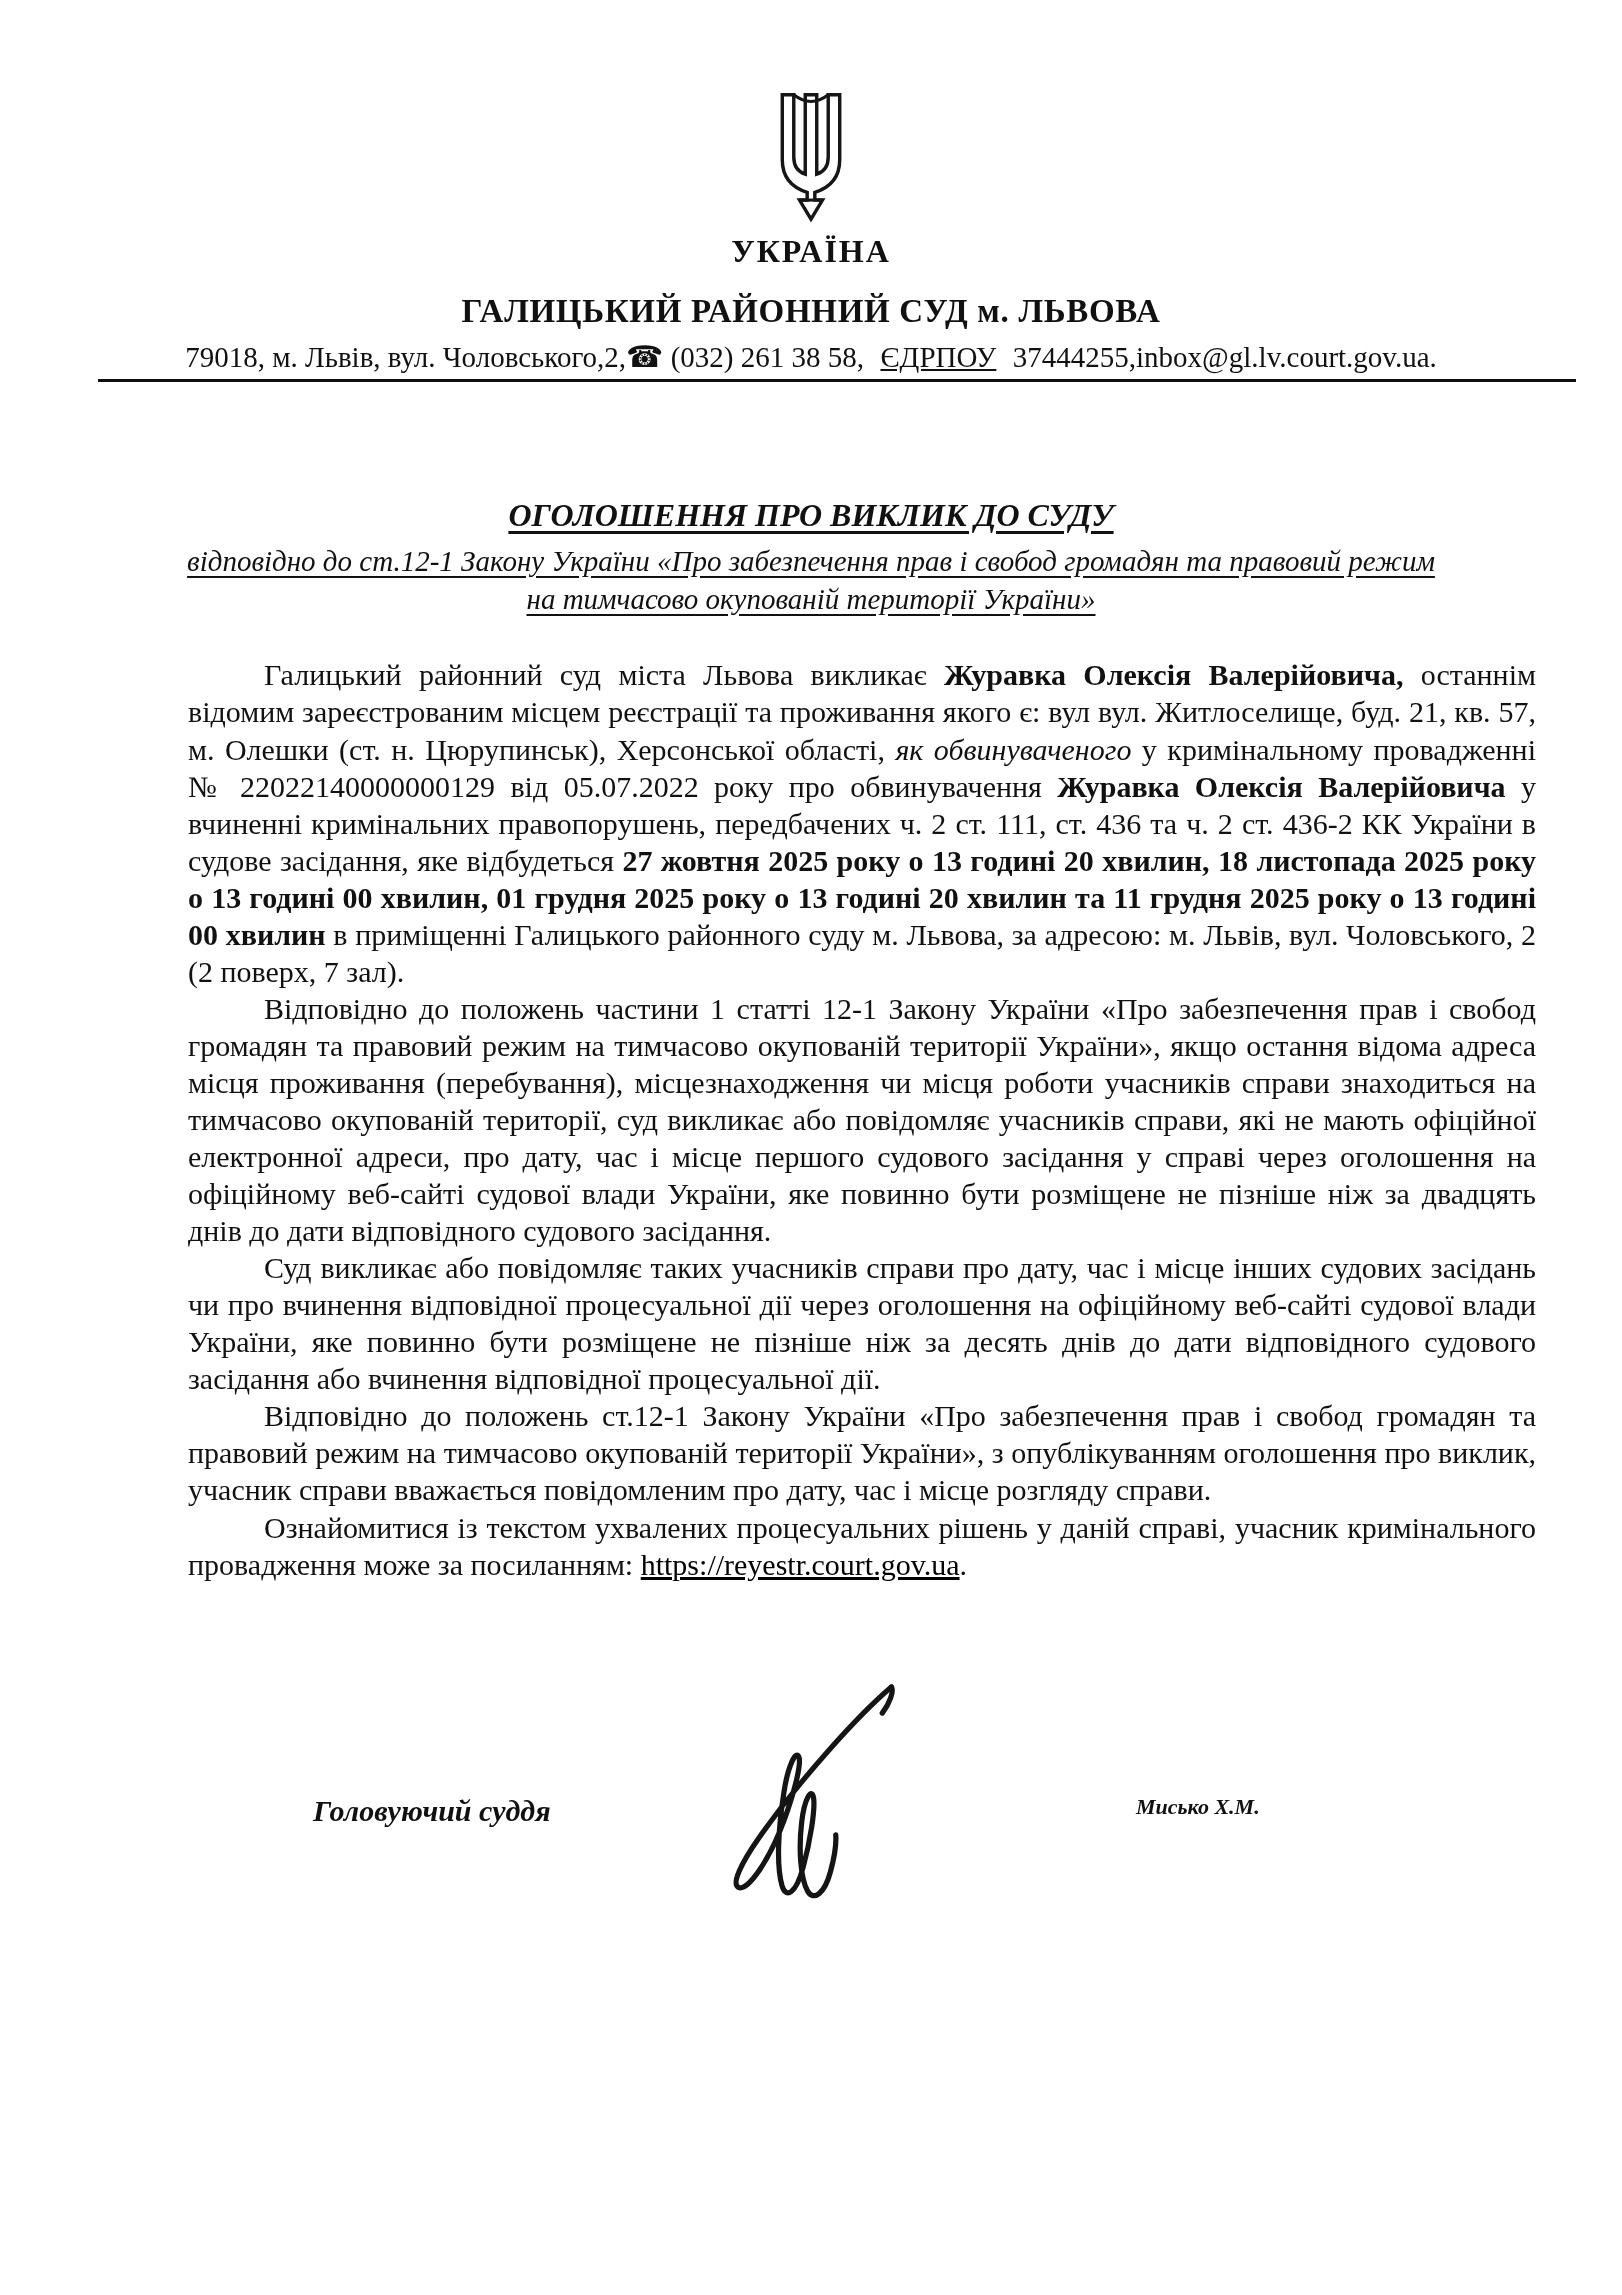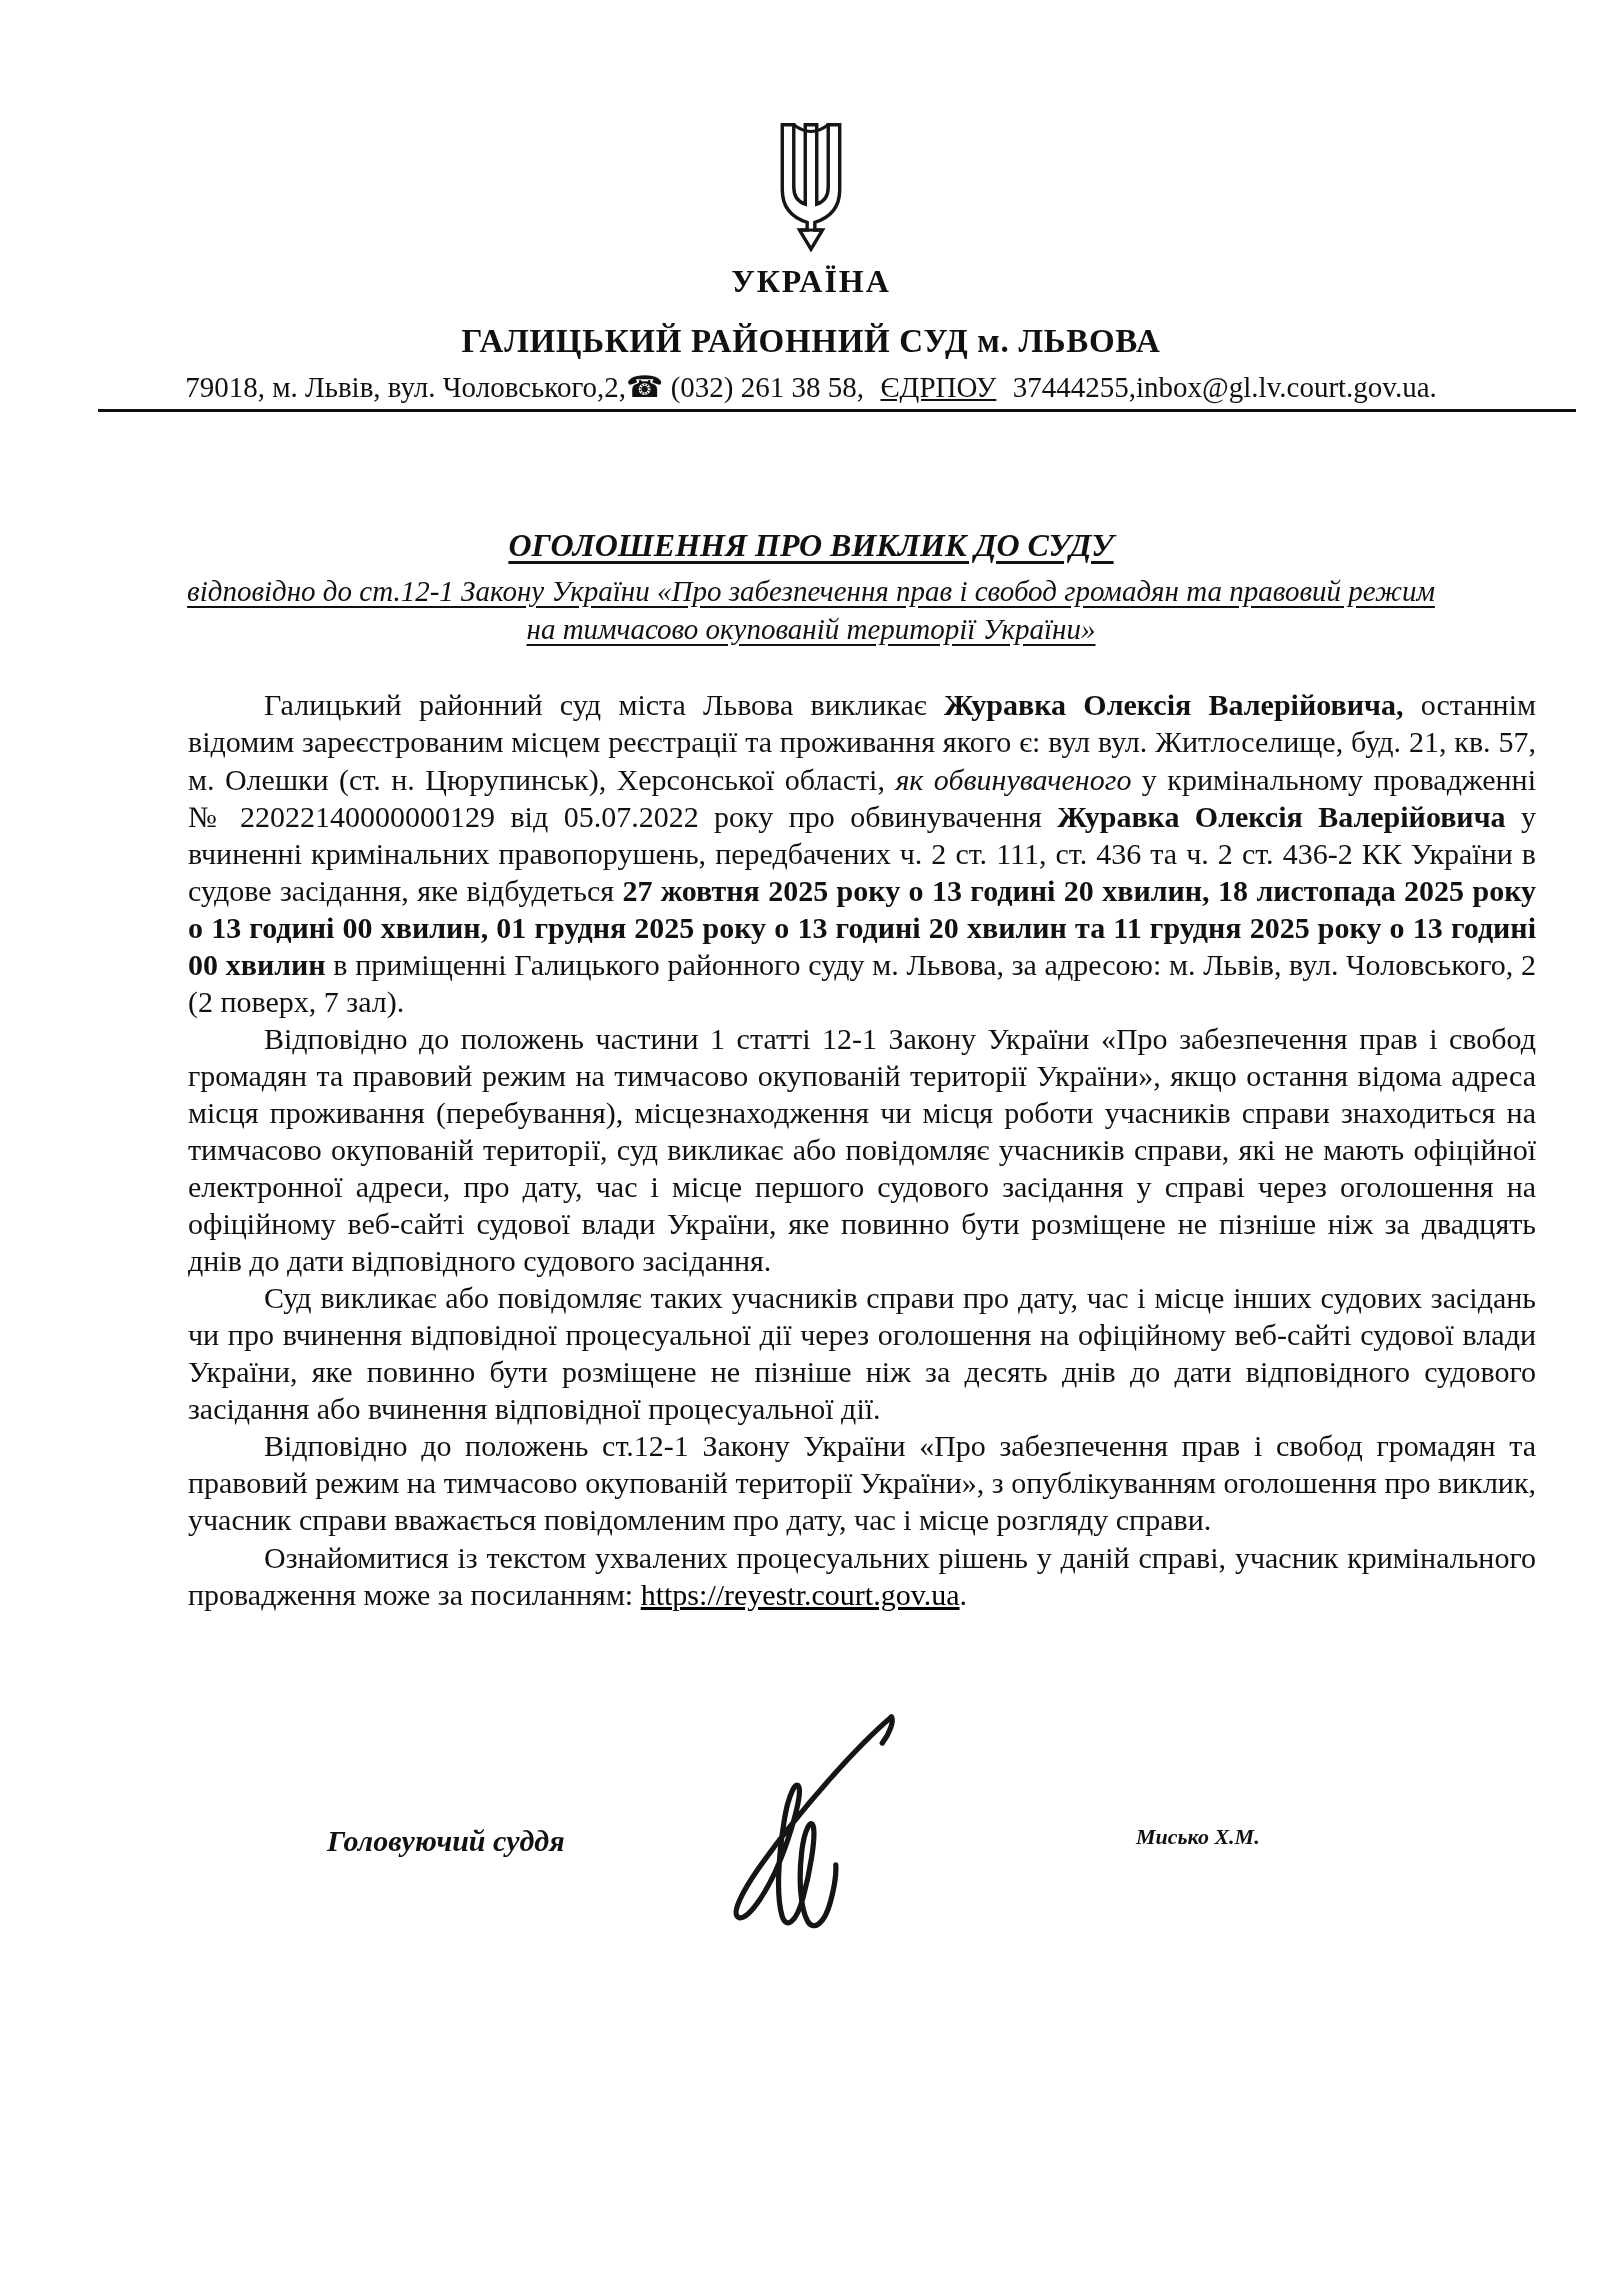--- a/index.html
+++ b/index.html
@@ -6,21 +6,21 @@
   .page {
     position: relative;
     width: 1622px;
     height: 2295px;
     margin: 0 auto;
     background: #ffffff;
     color: #111111;
     font-family: "Liberation Serif", "DejaVu Serif", serif;
     overflow: hidden;
   }
-  .header { padding-top: 120px; text-align: center; }
+  .header { padding-top: 90px; text-align: center; }
   .emblem-wrap { display: flex; justify-content: center; }
   .country {
     font-size: 32px; font-weight: bold; letter-spacing: 2px; margin-top: 6.5px;
   }
   .court-name {
     font-size: 33px; font-weight: bold; margin-top: 23px; letter-spacing: 0.7px;
   }
   .address-line {
     margin: 9.2px 98px 0 98px;
     font-size: 29px;
@@ -58,21 +58,21 @@
     line-height: 1.235;
     text-align: justify;
   }
   .para { margin: 0; text-indent: 76px; }
   .para .b { font-weight: bold; }
   .para .i { font-style: italic; }
   .para .u, .para .link { text-decoration: underline; }
   .para .link { color: #000000; cursor: pointer; }
   .footer { position: relative; height: 275px; margin-top: 92px; }
   .judge-title {
-    position: absolute; left: 327px; top: 119px;
+    position: absolute; left: 313px; top: 119px;
     font-size: 30px; font-weight: bold; font-style: italic;
   }
   .judge-name {
     position: absolute; left: 1136px; top: 119px;
     font-size: 22px; font-weight: bold; font-style: italic;
   }
   .signature { position: absolute; left: 661px; top: 0; }
 </style>
 </head>
 <body>

